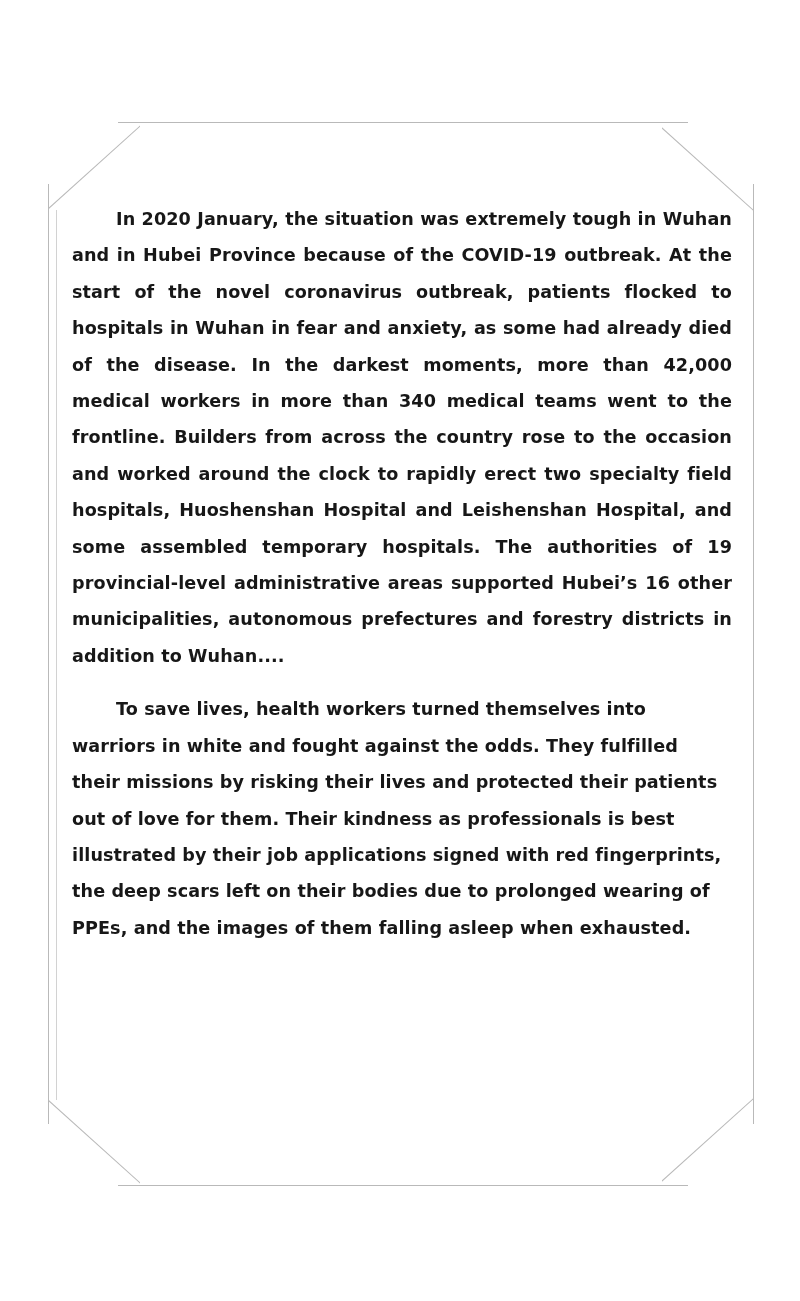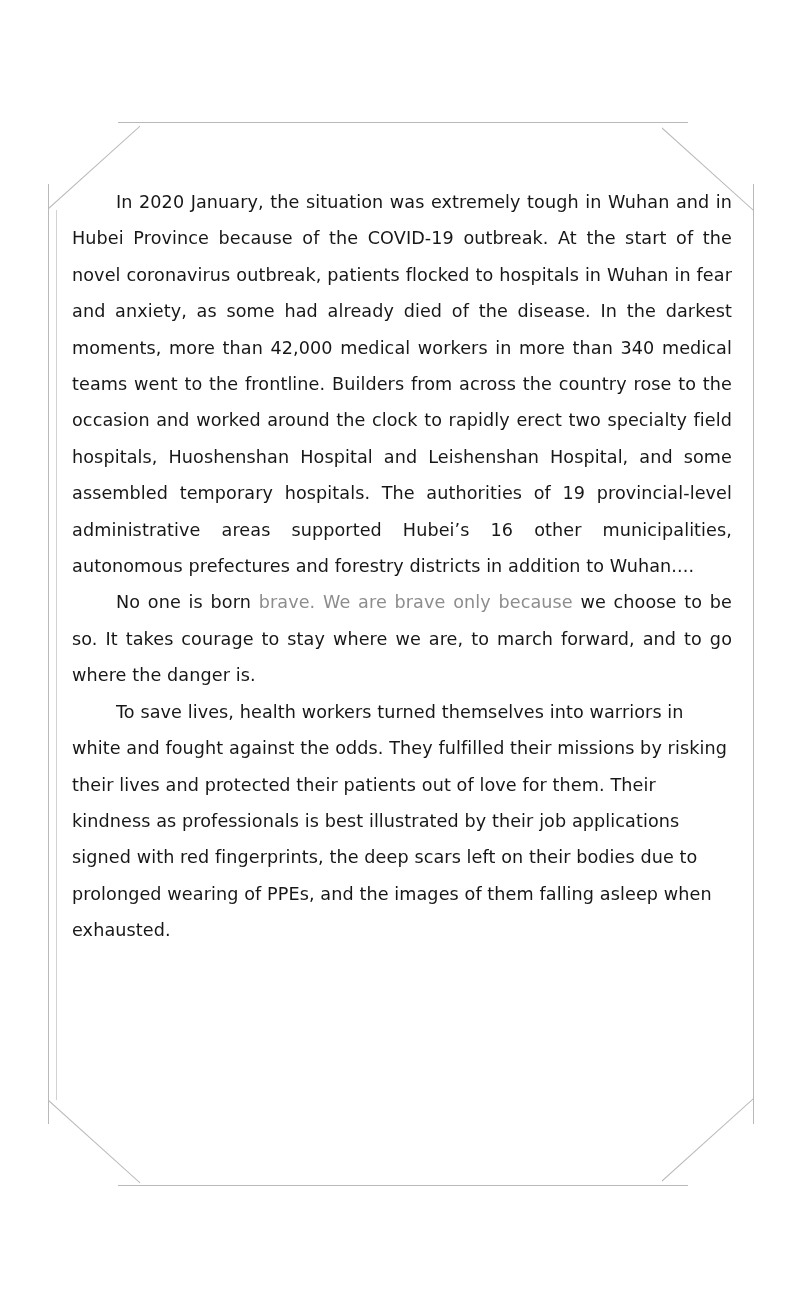--- a/index.html
+++ b/index.html
@@ -97,23 +97,24 @@
     width: 660px;
     font-size: 17.6px;
     line-height: 36.4px;
     text-align: justify;
     text-justify: inter-word;
     letter-spacing: 0.1px;
     color: #171717;
   }
 
   .para {
-    margin: 0 0 0 0;
+    margin: 17px 0 0 0;
     text-indent: 44px;
     text-align: justify;
+    font-weight: bold;
   }
   .para:last-child {
     text-align: left;
   }
 
   
   .faded {
     color: #8d8d8d;
   }
 </style>
@@ -131,19 +132,18 @@
   <div class="corner corner-tr"></div>
   <div class="corner corner-bl"></div>
   <div class="corner corner-br"></div>
 
   <div class="margin-guide"></div>
 
   <div class="text-body">
 
     <p class="para">In 2020 January, the situation was extremely tough in Wuhan and in Hubei Province because of the COVID-19 outbreak.  At the start of the novel coronavirus outbreak, patients flocked to hospitals in Wuhan in fear and anxiety, as some had already died of the disease. In the darkest moments, more than 42,000 medical workers in more than 340 medical teams went to the frontline. Builders from across the country rose to the occasion and worked around the clock to rapidly erect two specialty field hospitals, Huoshenshan Hospital and Leishenshan Hospital, and some assembled temporary hospitals. The authorities of 19 provincial-level administrative areas supported Hubei’s 16 other municipalities, autonomous prefectures and forestry districts in addition to Wuhan....</p>
 
-    <p class="para"><span>No one is born </span><span class="faded">brave. We are brave only because</span><span> we choose to be so. It takes courage to stay where we are, to march forward, and to go where the danger is.</span></p>
 
     <p class="para">To save lives, health workers turned themselves into warriors in white and fought against the odds. They fulfilled their missions by risking their lives and protected their patients out of love for them. Their kindness as professionals is best illustrated by their job applications signed with red fingerprints, the deep scars left on their bodies due to prolonged wearing of PPEs, and the images of them falling asleep when exhausted.</p>
 
 
   </div>
 </div>
 
 </body></html>

